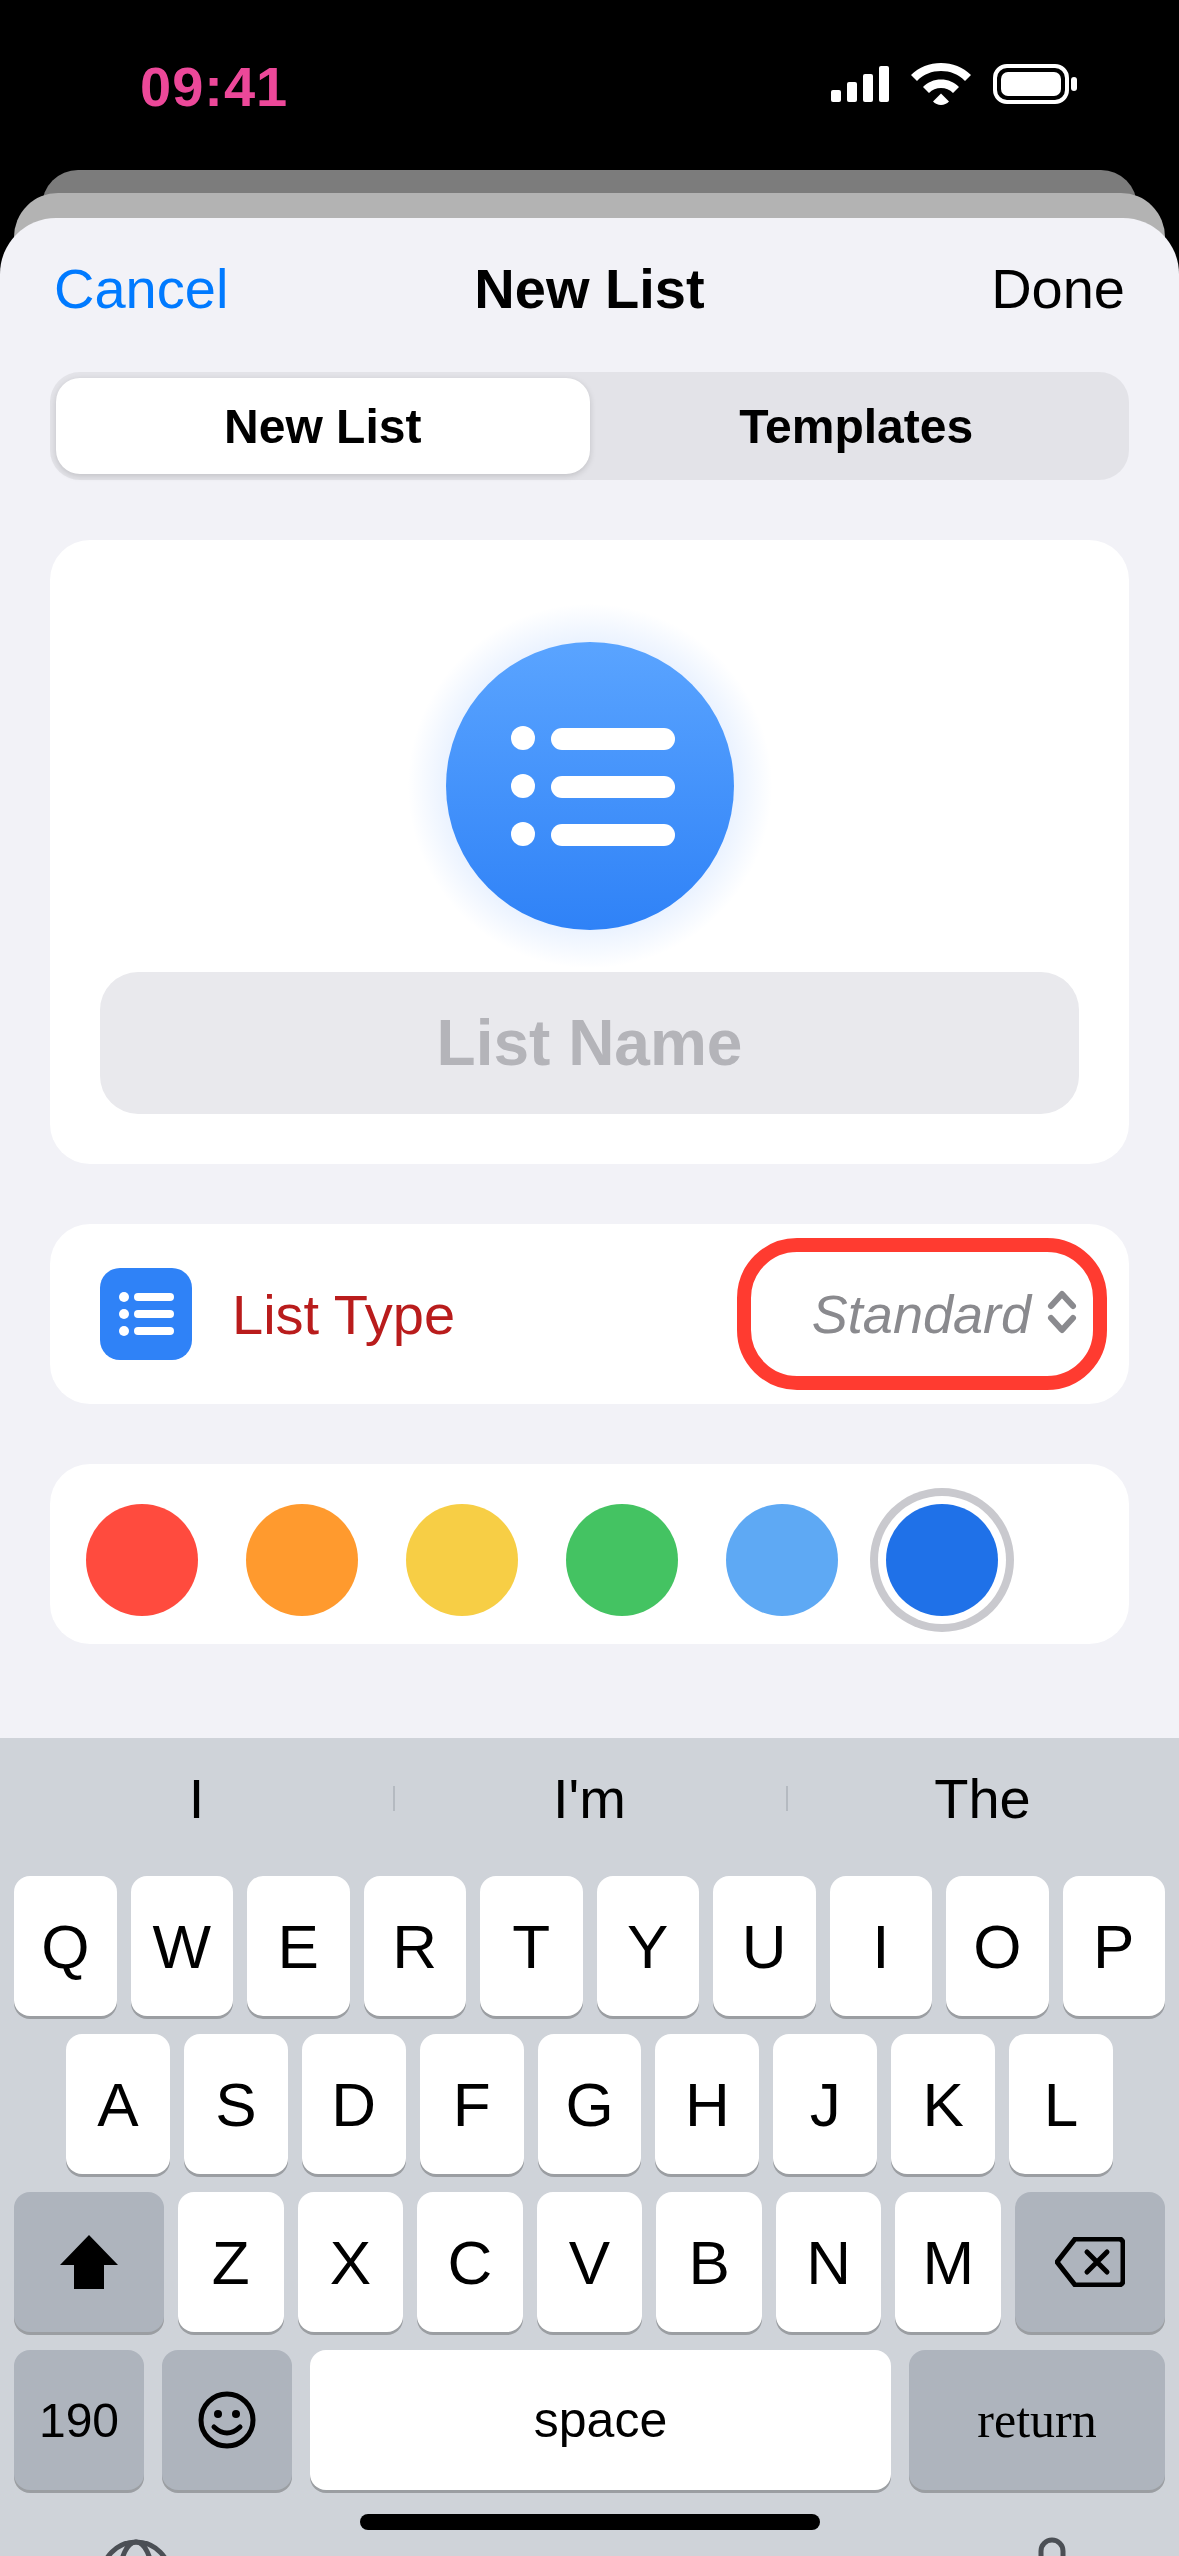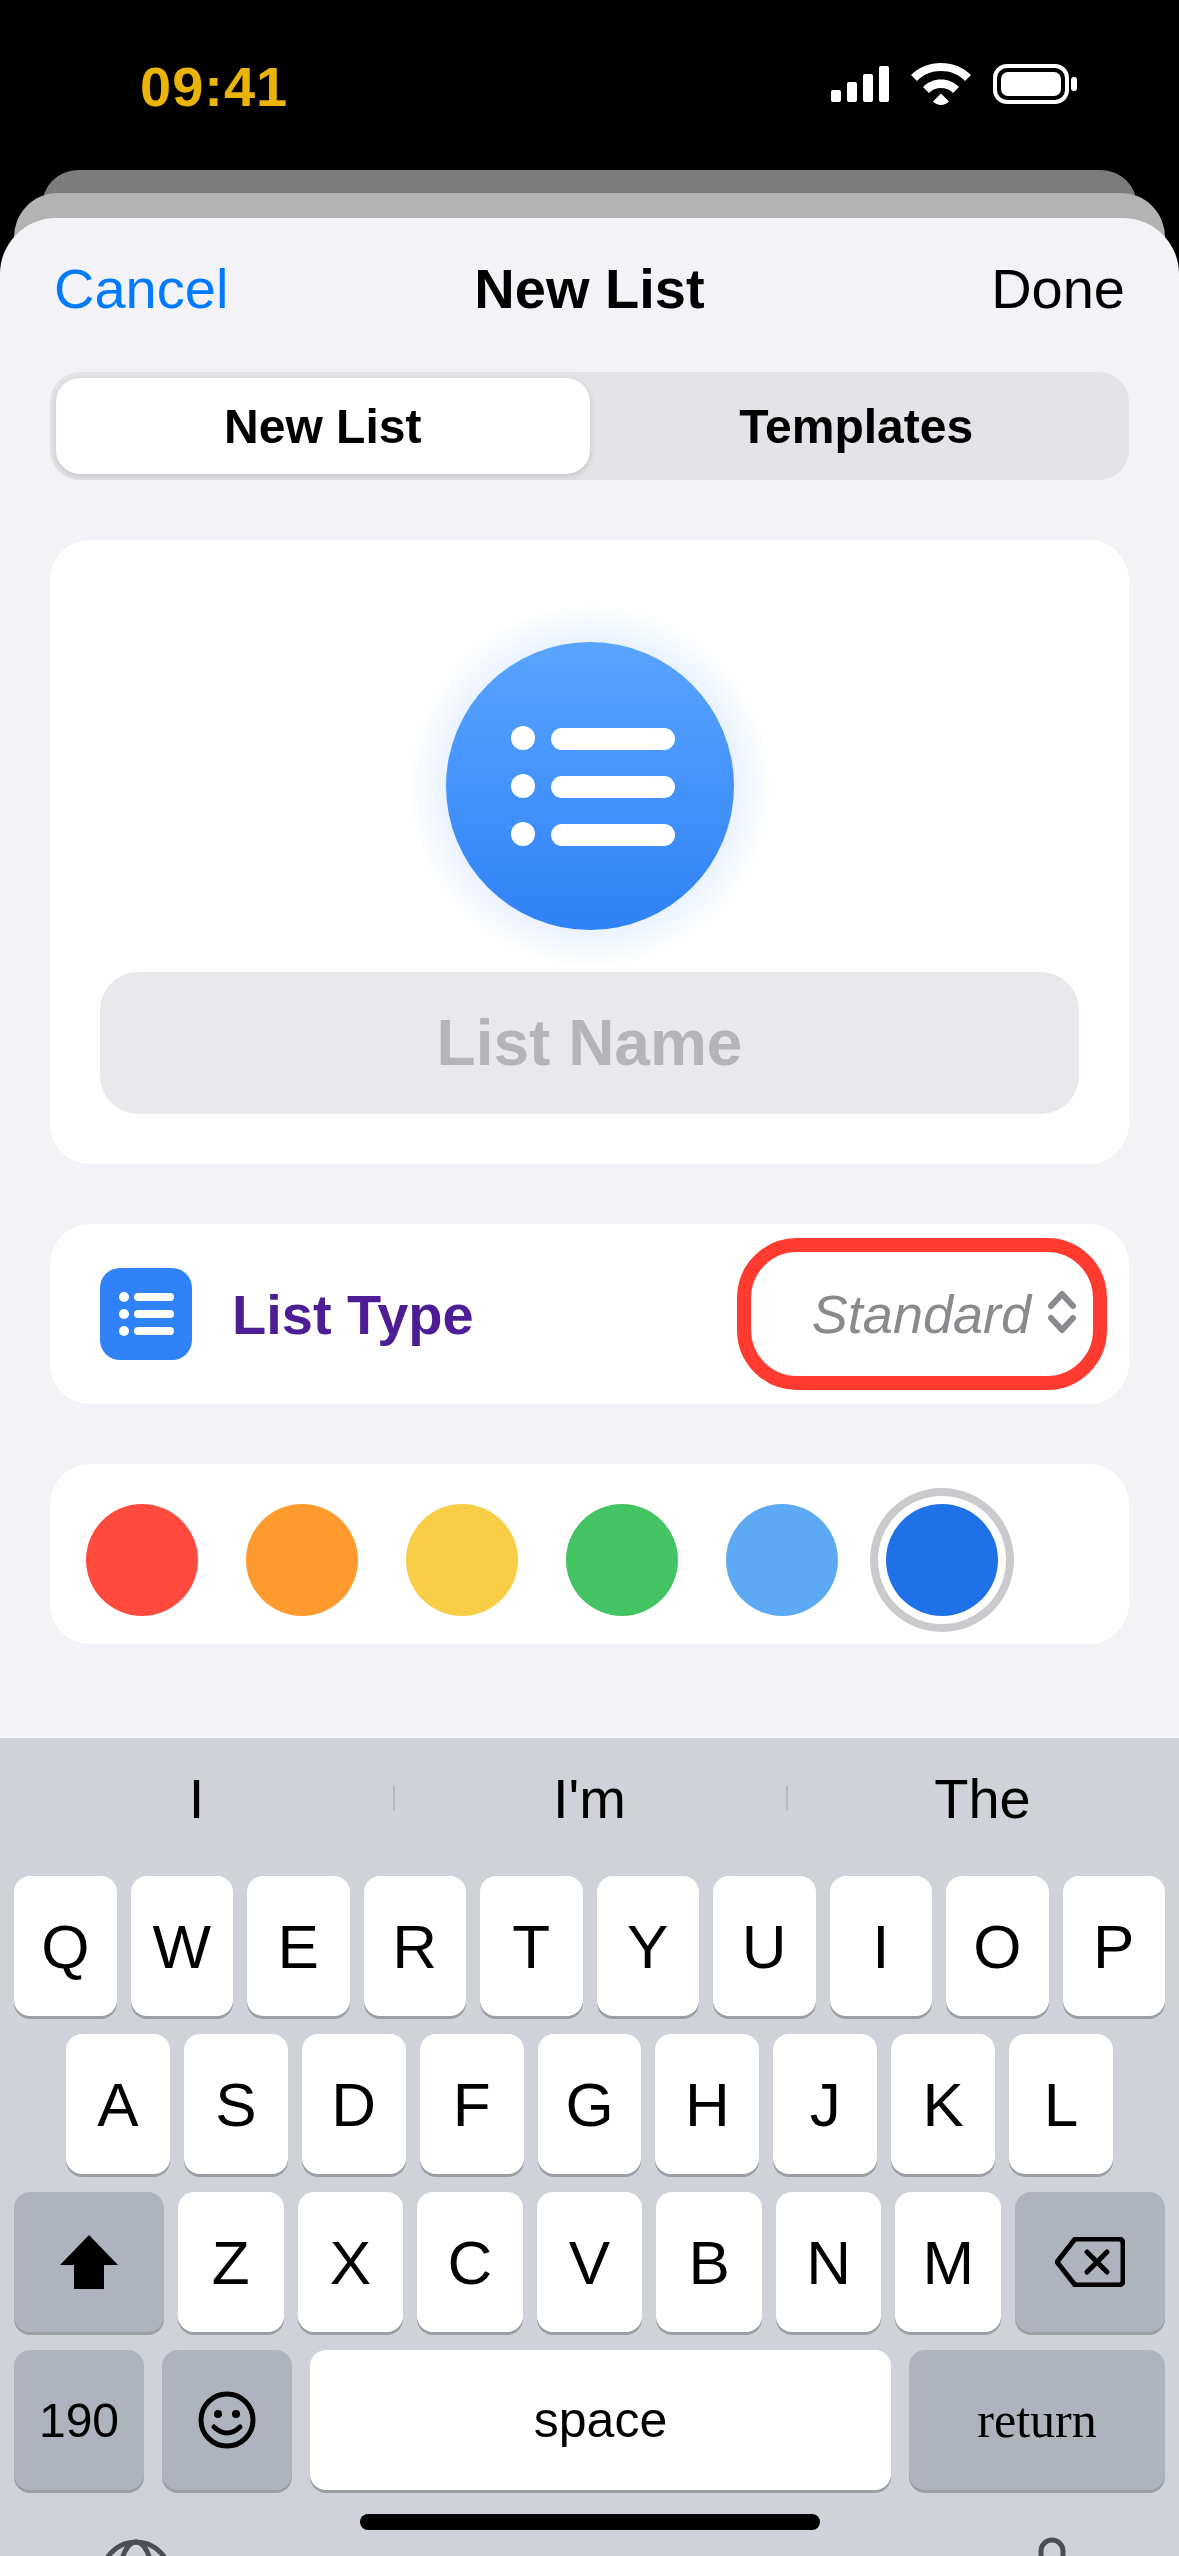--- a/index.html
+++ b/index.html
@@ -1,18 +1,18 @@
 <!DOCTYPE html>
 <html><head>
 <meta charset="utf-8">
 <style>
   * { box-sizing: border-box; margin: 0; padding: 0; }
   html, body { width: 1179px; height: 2556px; font-family: -apple-system, "Helvetica Neue", Helvetica, Arial, sans-serif; background: #000; overflow: hidden; }
   .device { width: 1179px; height: 2556px; position: relative; background: #000; }
-  .statusbar { position: absolute; top: 0; left: 0; right: 0; height: 160px; display: flex; align-items: center; justify-content: space-between; padding: 12px 100px 0 140px; background: #000; color: #eab308; }
+  .statusbar { position: absolute; top: 0; left: 0; right: 0; height: 160px; display: flex; align-items: center; justify-content: space-between; padding: 12px 100px 0 140px; background: #000; color: #ec4899; }
   .statusbar .time { font-size: 56px; font-weight: 600; letter-spacing: 1px; }
   .statusbar .right { display: flex; align-items: center; gap: 22px; }
   .prev-sheet1 { position: absolute; top: 170px; left: 42px; right: 42px; height: 60px; background: #7c7c7c; border-radius: 36px 36px 0 0; }
   .prev-sheet2 { position: absolute; top: 193px; left: 14px; right: 14px; height: 60px; background: #b3b3b3; border-radius: 44px 44px 0 0; }
   .sheet { position: absolute; top: 218px; left: 0; right: 0; bottom: 0; background: #f2f2f7; border-radius: 56px 56px 0 0; overflow: hidden; }
   .sheet-header { height: 140px; display: flex; align-items: center; justify-content: space-between; padding: 0 54px; text-align: center; }
   .sheet-header .cancel { color: #007aff; font-size: 56px; font-weight: 400; }
   .sheet-header .title { font-size: 56px; font-weight: 600; color: #000; position: absolute; left: 50%; transform: translateX(-50%); }
   .sheet-header .done { color: #000000; font-size: 56px; font-weight: 400; }
   .seg-wrap { padding: 0 50px; margin-top: 14px; }
@@ -21,21 +21,21 @@
   .segmented .seg.active { background: #ffffff; box-shadow: 0 2px 6px rgba(0,0,0,.15); }
   .card { background: #fff; border-radius: 40px; margin: 60px 50px 0 50px; }
   .icon-card { height: 624px; display:flex; flex-direction:column; align-items:center; justify-content:center; padding-top: 60px; }
   .icon-glow { width: 420px; height: 420px; display:flex; align-items:center; justify-content:center; position:relative; }
   .icon-glow::before{ content:""; position:absolute; inset:0; background: radial-gradient(circle, rgba(40,124,255,.45) 0%, rgba(40,124,255,0) 65%); border-radius:50%; }
   .icon-circle { width: 288px; height: 288px; border-radius: 50%; background: linear-gradient(180deg,#5aa4ff 0%, #2f82f7 100%); display:flex; align-items:center; justify-content:center; position:relative; z-index:1; }
   .name-input { width: calc(100% - 100px); height: 160px; background:#e9e9ed; border:none; border-radius:38px; text-align:center; font-size:64px; font-weight:700; color:#000; margin-bottom: 50px; }
   .name-input::placeholder{ color:#b4b4b9; }
   .listtype-row { height:180px; display:flex; align-items:center; padding: 0 50px; position:relative; }
   .lt-icon { width:92px; height:92px; border-radius:20px; background:#2f82f7; display:flex; align-items:center; justify-content:center; margin-right:40px; }
-  .lt-label { font-size:56px; color:#4c1d95; font-weight:700; flex:1; }
+  .lt-label { font-size:56px; color:#b91c1c; font-weight:400; flex:1; }
   .lt-value-wrap { display:flex; align-items:center; gap:14px; }
   .lt-value { color:#8a8a8e; font-size:54px;font-style:italic; }
   .highlight-ring { position:absolute; right:22px; top:14px; bottom:14px; width:370px; border:14px solid #ff3b30; border-radius:60px; pointer-events:none; }
   .colors-card { height: 180px; padding: 40px 36px 0 36px; display:flex; gap:48px; }
   .color-swatch { width:112px; height:112px; border-radius:50%; }
   .color-swatch.selected { box-shadow: 0 0 0 8px #fff, 0 0 0 16px #c9c9ce; }
   
   .keyboard { position:absolute; left:0; right:0; top:1520px; bottom:0; background:#cfd3d9; }
   .suggestions { height:120px; display:flex; align-items:center; }
   .sugg{ flex:1; text-align:center; font-size:56px; color:#000; position:relative; }

